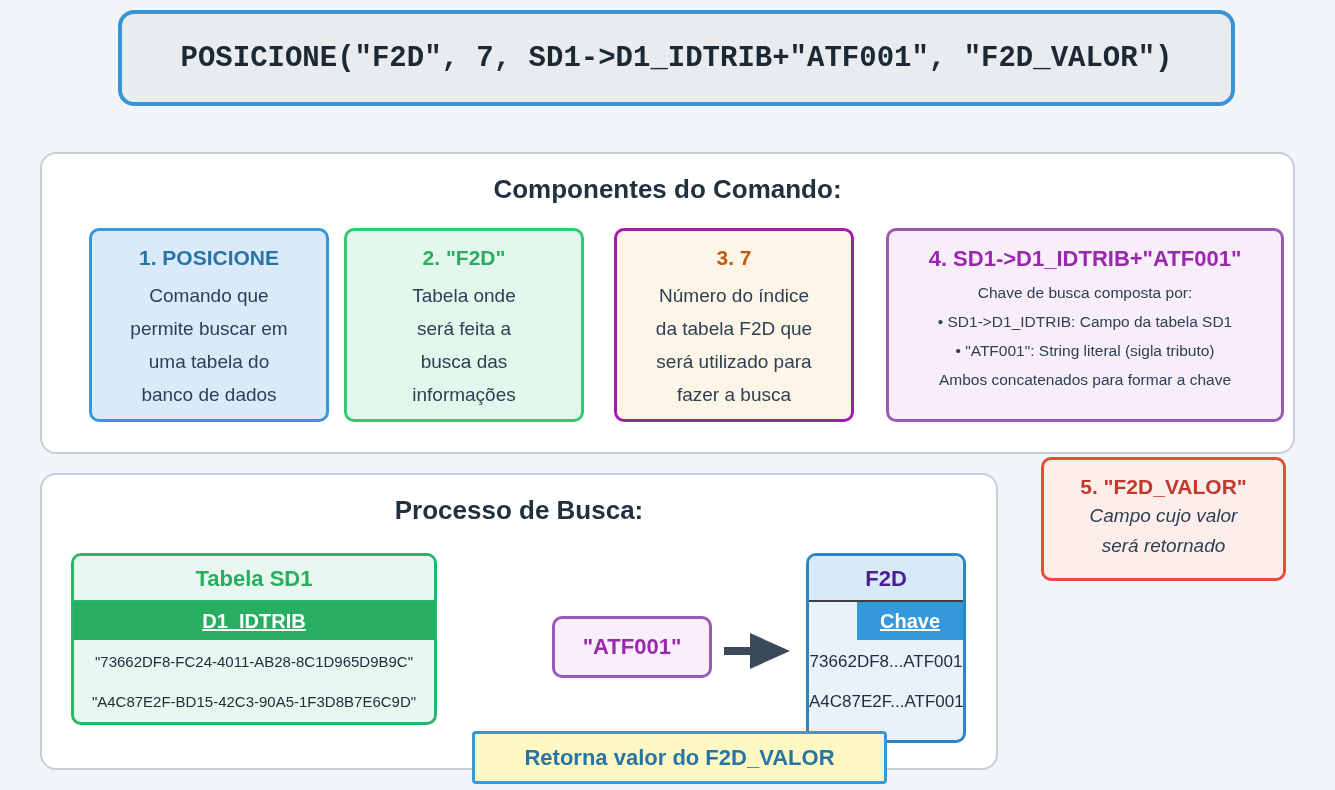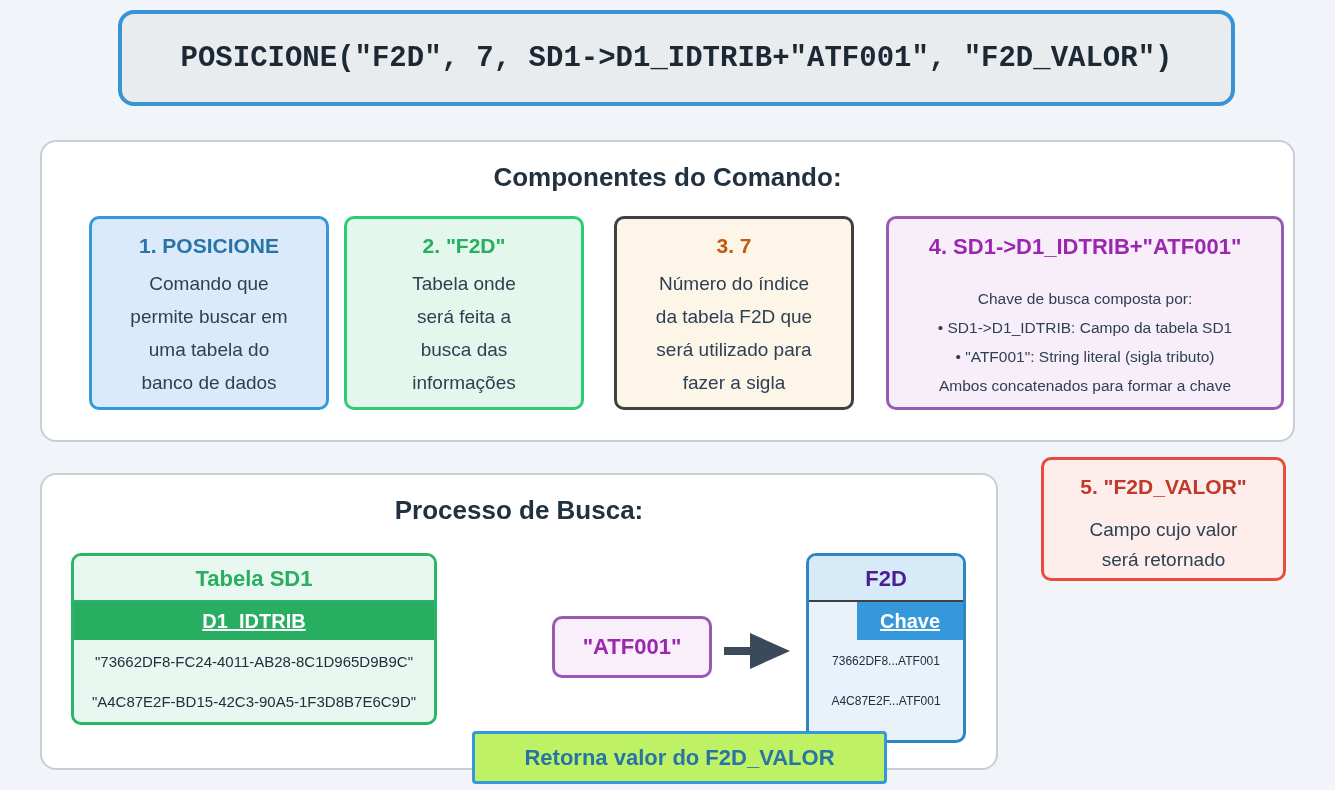--- a/index.html
+++ b/index.html
@@ -34,21 +34,21 @@
     white-space: nowrap;
   }
 
   
   .card {
     position: absolute;
     background: #ffffff;
     border: 2px solid #c9ced4;
     border-radius: 16px;
   }
-  .card-components { left: 40px; top: 140px; width: 1255px; height: 302px; }
+  .card-components { left: 40px; top: 152px; width: 1255px; height: 302px; }
   .card-process   { left: 40px; top: 473px; width: 958px;  height: 297px; }
   .card h2 {
     text-align: center;
     font-size: 26px;
     font-weight: bold;
     color: #22313f;
     margin-top: 20px;
   }
 
   
@@ -61,35 +61,35 @@
   .cbox-line  { font-size: 19px; line-height: 33px; color: #2e4053; }
   .cbox-lines { margin-top: 9px; text-align: center; }
 
   .cbox-blue   { left: 30px;  top: 74px; width: 240px; height: 194px;
                  background: #dbeafa; border: 3px solid #3498db; margin-left: 17px; }
   .cbox-blue   .cbox-title { color: #2874a6; }
   .cbox-green  { left: 302px; top: 74px; width: 240px; height: 194px;
                  background: #e4f7ed; border: 3px solid #2ecc71; }
   .cbox-green  .cbox-title { color: #27ae60; }
   .cbox-orange { left: 572px; top: 74px; width: 240px; height: 194px;
-                 background: #fdf5e8; border: 3px solid #404040; }
+                 background: #fdf5e8; border: 3px solid #a21caf; }
   .cbox-orange .cbox-title { color: #c45911; }
   .cbox-purple { left: 844px; top: 74px; width: 398px; height: 194px;
                  background: #f8eefa; border: 3px solid #9b59b6; }
   .cbox-purple .cbox-title { color: #9b27b0; font-size: 22px; }
   .cbox-purple .cbox-line  { font-size: 15.5px; line-height: 29px; }
-  .cbox-purple .cbox-lines { margin-top: 24px; }
+  .cbox-purple .cbox-lines { margin-top: 6px; }
 
   .cbox-red {
     left: 1041px; top: 457px; width: 245px; height: 124px;
     background: #fdeeec; border: 3px solid #e74c3c;
   }
   .cbox-red .cbox-title { color: #c0392b; }
   .cbox-red .cbox-line  { line-height: 30px; }
-  .cbox-red .cbox-lines { margin-top: 16px; }
+  .cbox-red .cbox-lines { margin-top: 2px; font-style: italic; }
 
   
   .tbl {
     position: absolute;
     border-radius: 10px;
     overflow: hidden;
     text-align: center;
   }
   .tbl-sd1 {
     left: 29px; top: 78px; width: 366px; height: 172px;
@@ -112,21 +112,21 @@
   .tbl-sd1 .tbl-col { background: #27ae60; }
   .tbl-f2d .tbl-col { background: #3498db; margin-left: 48px; }
   .tbl-row {
     height: 37px; line-height: 37px;
     margin-top: 3px;
     color: #212f3d;
   }
   .tbl-sd1 .tbl-row { font-size: 15px; }
   .tbl-sd1 .tbl-row:nth-of-type(1) { background: #fdfefd; }
   .tbl-sd1 .tbl-row:nth-of-type(2) { background: #d3f0e0; }
-  .tbl-f2d .tbl-row { font-size: 12px; }
+  .tbl-f2d .tbl-row { font-size: 17px; }
   .tbl-f2d .tbl-row:nth-of-type(1) { background: #eaf3fb; }
   .tbl-f2d .tbl-row:nth-of-type(2) { background: #d2e5f5; }
 
   
   .key-box {
     position: absolute;
     left: 510px; top: 141px; width: 160px; height: 62px;
     background: #f9effb;
     border: 3px solid #9b59b6;
     border-radius: 10px;
@@ -145,21 +145,21 @@
     width: 0; height: 0;
     border-top: 18px solid transparent;
     border-bottom: 18px solid transparent;
     border-left: 40px solid #3b4a5a;
   }
 
   
   .result-box {
     position: absolute;
     left: 430px; top: 256px; width: 415px; height: 53px;
-    background: #bef264;
+    background: #fef9c3;
     border: 3px solid #3498db;
     border-radius: 4px;
     display: flex; align-items: center; justify-content: center;
     font-size: 22px; font-weight: bold; color: #2874a6;
     z-index: 5;
   }
 </style>
 </head>
 <body>
 
@@ -191,21 +191,21 @@
         <div class="cbox-line">informações</div>
       </div>
     </div>
 
     <div class="cbox cbox-orange">
       <div class="cbox-title">3. 7</div>
       <div class="cbox-lines">
         <div class="cbox-line">Número do índice</div>
         <div class="cbox-line">da tabela F2D que</div>
         <div class="cbox-line">será utilizado para</div>
-        <div class="cbox-line">fazer a sigla</div>
+        <div class="cbox-line">fazer a busca</div>
       </div>
     </div>
 
     <div class="cbox cbox-purple">
       <div class="cbox-title">4. SD1-&gt;D1_IDTRIB+"ATF001"</div>
       <div class="cbox-lines">
         <div class="cbox-line">Chave de busca composta por:</div>
         <div class="cbox-line">• SD1-&gt;D1_IDTRIB: Campo da tabela SD1</div>
         <div class="cbox-line">• "ATF001": String literal (sigla tributo)</div>
         <div class="cbox-line">Ambos concatenados para formar a chave</div>

